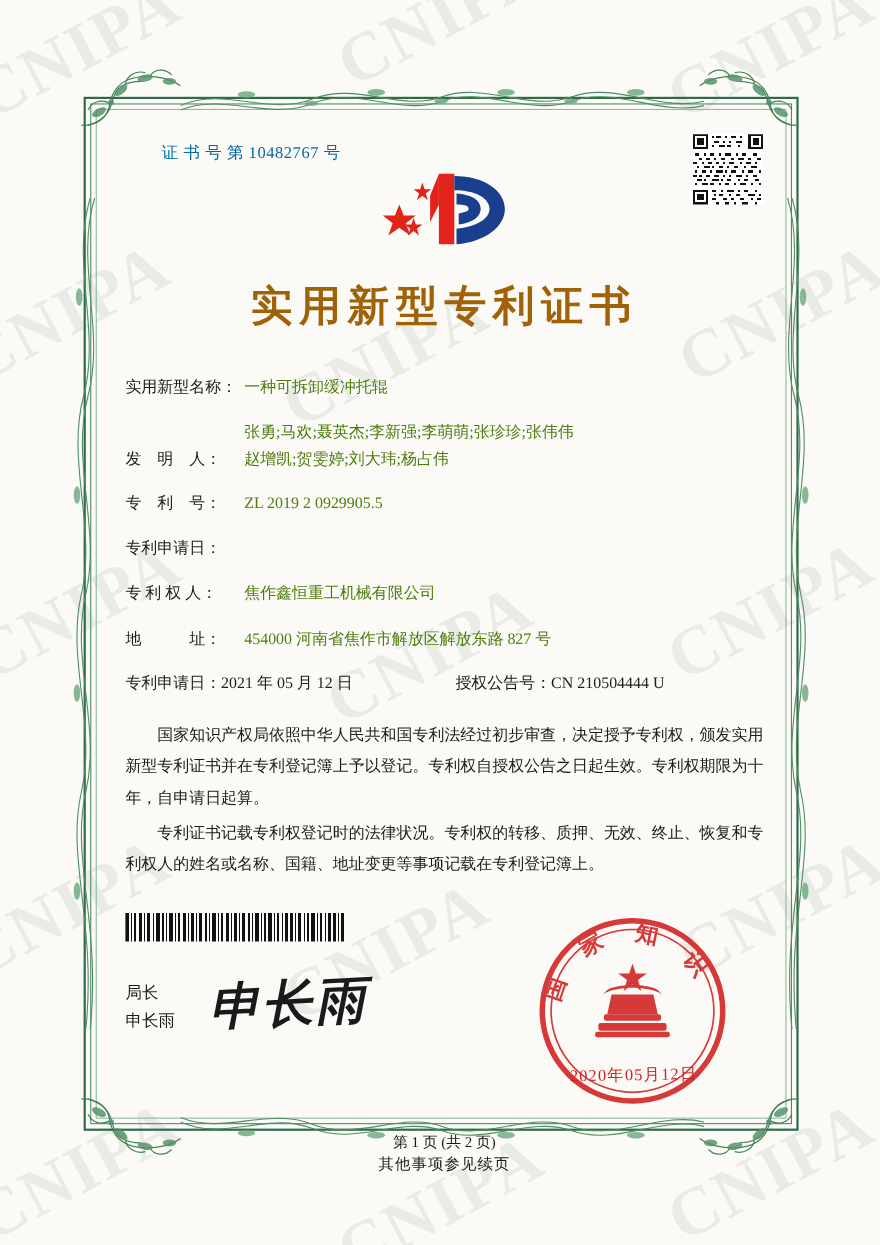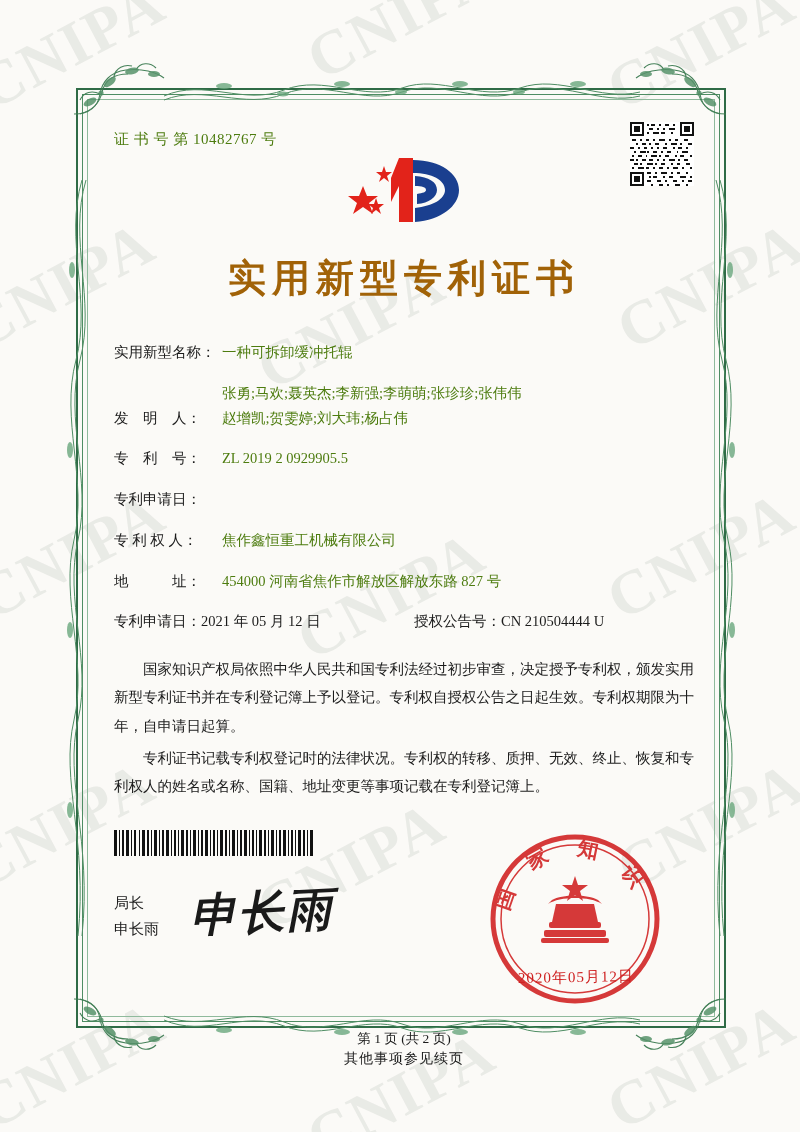--- a/index.html
+++ b/index.html
@@ -95,21 +95,22 @@
   .content {
     position: absolute;
     left: 100px;
     top: 120px;
     width: 580px;
     z-index: 3;
   }
   .cert-no {
     font-size: 15px;
     letter-spacing: 0.5px;
-    color: #4d7c0f;
+    color: #0369a1;
+    margin-left: 33px;
   }
   .qr {
     position: absolute;
     right: 0;
     top: -8px;
     width: 64px;
     height: 64px;
     z-index: 4;
   }
 

